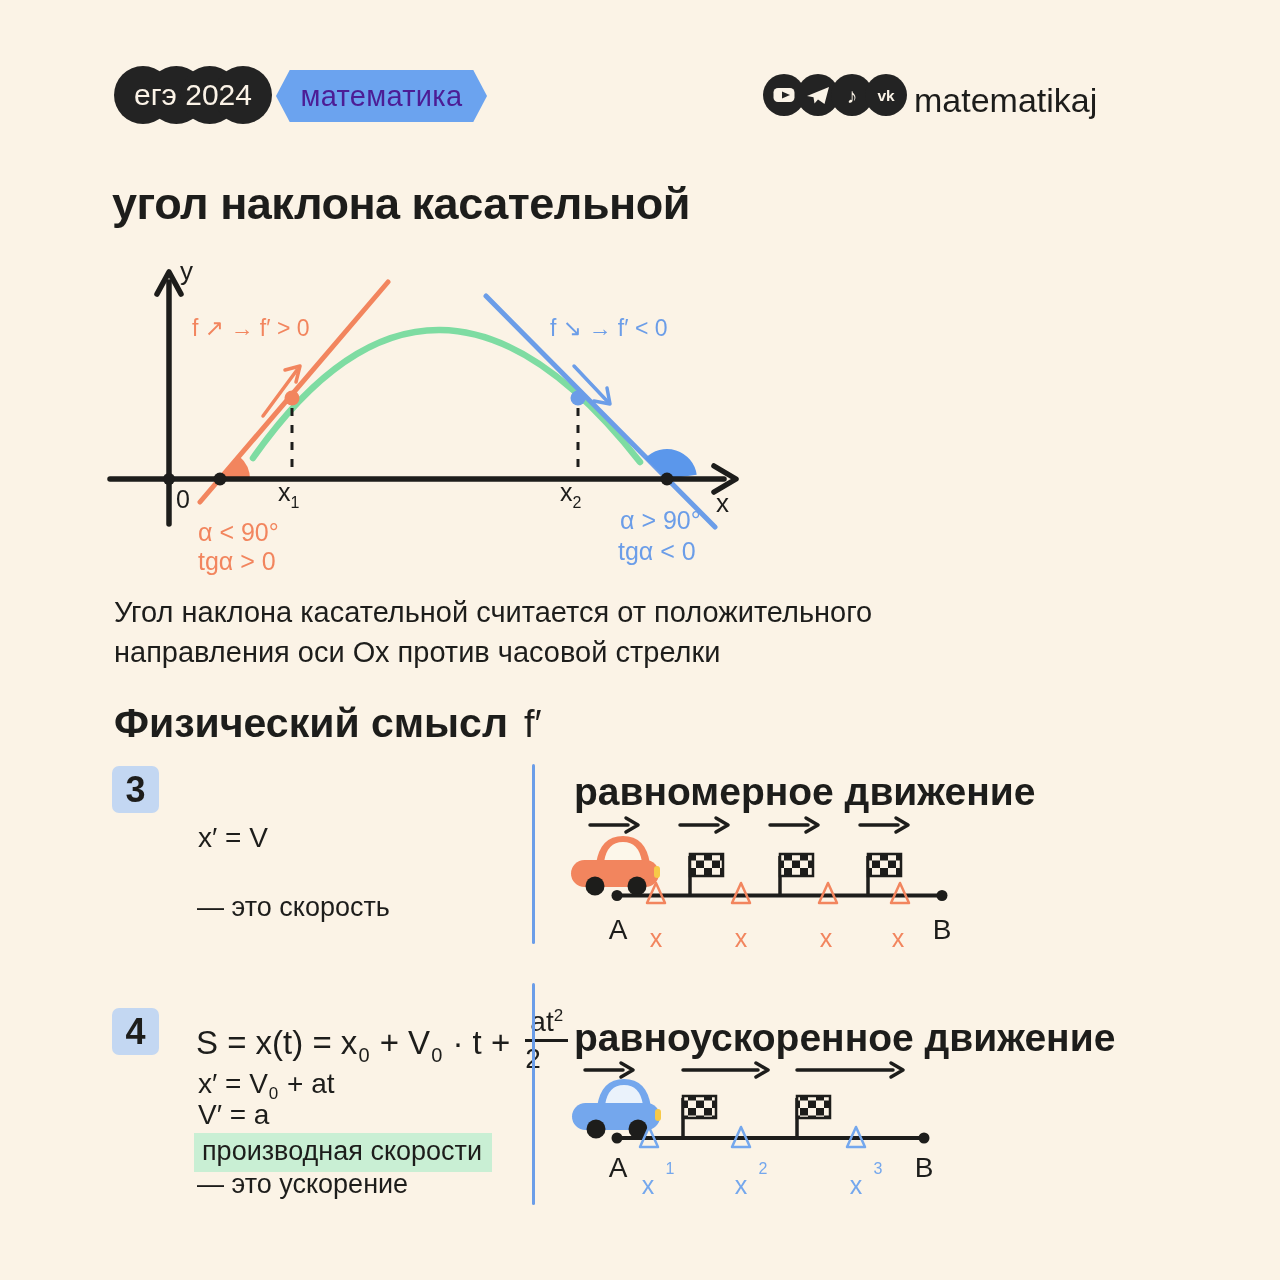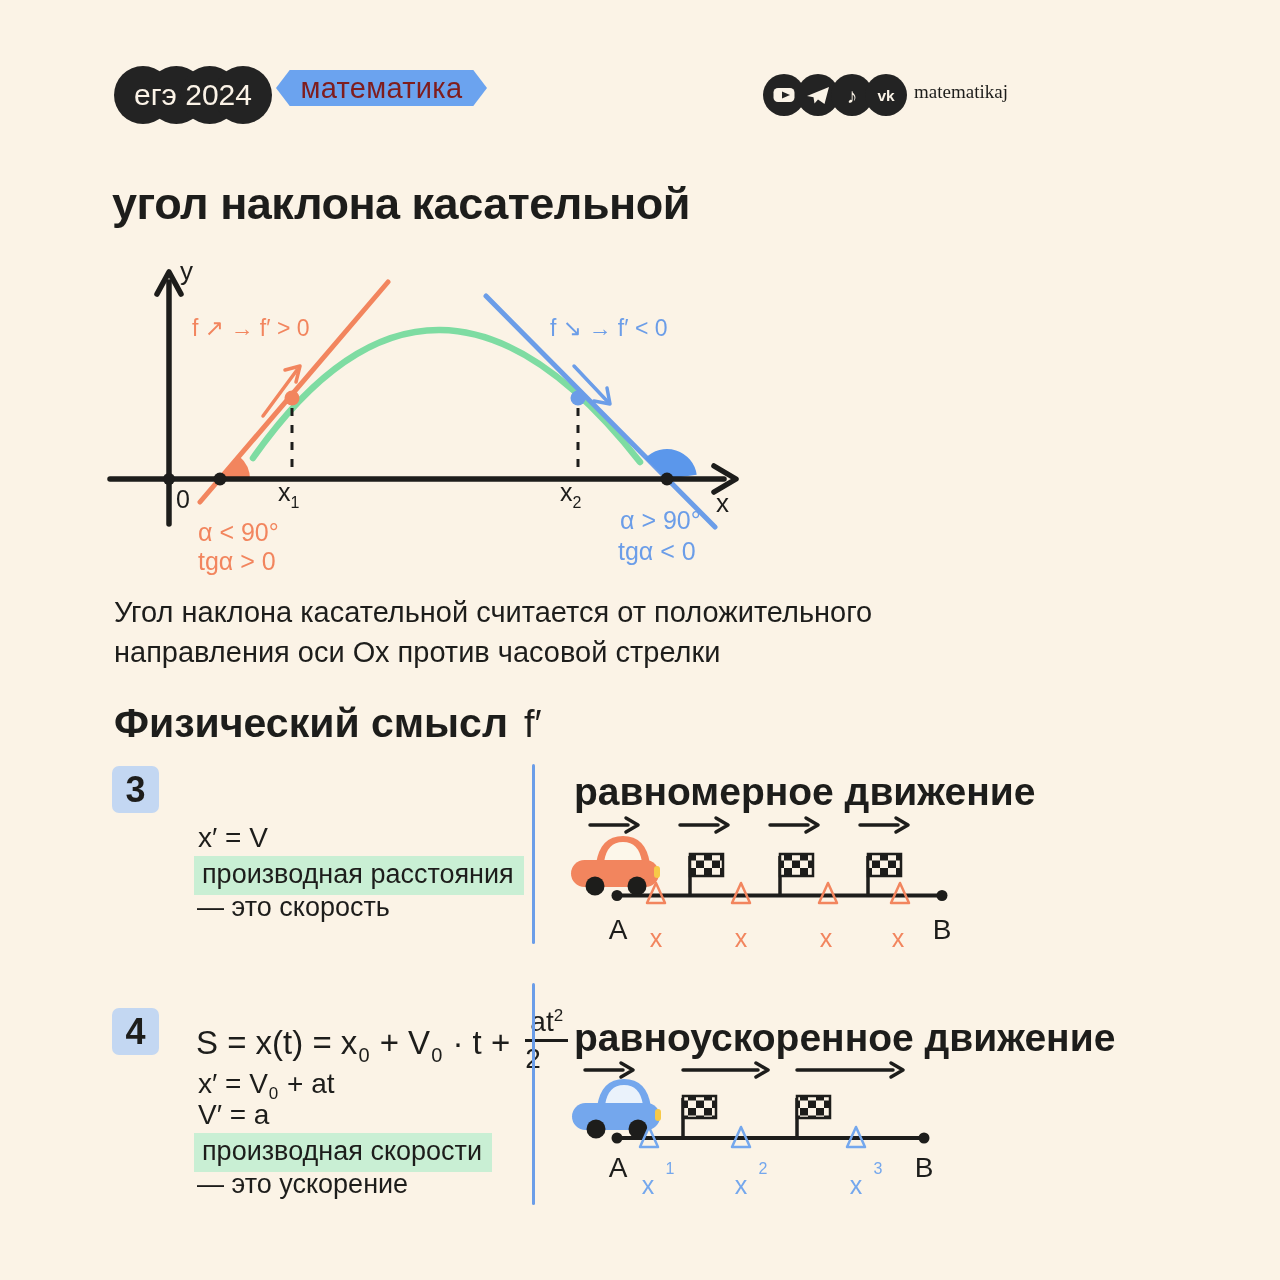--- a/index.html
+++ b/index.html
@@ -4,26 +4,26 @@
 <style>
   html,body{margin:0;padding:0;}
   .canvas{
     position:relative;width:1280px;height:1280px;overflow:hidden;
     background:#FBF3E6;color:#1D1D1B;
     font-family:"Liberation Sans","DejaVu Sans",sans-serif;
   }
   .abs{position:absolute;}
   
   .math-badge{
-    left:276px;top:70px;width:211px;height:36px;background:#6BA3EF;
+    left:276px;top:70px;width:211px;height:52px;background:#6BA3EF;
     clip-path:polygon(6.5% 0,93.5% 0,100% 50%,93.5% 100%,6.5% 100%,0 50%);
     display:flex;align-items:center;justify-content:center;
-    color:#7f1d1d;font-size:29px;font-weight:500;letter-spacing:.3px;
+    color:#4c1d95;font-size:29px;font-weight:500;letter-spacing:.3px;
   }
-  .handle{left:914px;top:81px;font-size:19px;font-weight:500;font-family:Liberation Serif, serif;}
+  .handle{left:914px;top:81px;font-size:34px;font-weight:500;}
   
   .main-title{left:112px;top:178px;font-size:45px;font-weight:600;letter-spacing:-.5px;}
   .note{left:114px;top:585px;font-size:29px;line-height:40px;font-weight:500;margin-top:7px;}
   .h2{left:114px;top:700px;font-size:41px;font-weight:600;}
   .h2 .sym{font-size:38px;font-weight:500;margin-left:16px;}
   
   .num-badge{
     width:47px;height:47px;background:#C3D7F2;border-radius:7px;
     display:flex;align-items:center;justify-content:center;
     font-size:36px;font-weight:600;
@@ -142,23 +142,20 @@
     <span>Физический смысл</span><span class="sym">f′</span>
   </div>
 
   <div class="abs num-badge" style="left:112px;top:766px">
     <span>3</span>
   </div>
 
 
   <div class="abs deriv" style="left:198px;top:822px">x′ = V</div>
 
-  <div class="abs" style="left:194px;top:856px">
-    <span class="hl">производная расстояния</span>
-  </div>
   <div class="abs cap" style="left:197px;top:892px">— это скорость</div>
 
   <div class="abs divider" style="left:532px;top:764px;height:180px"></div>
 
   <div class="abs rtitle" style="left:574px;top:770px">равномерное движение</div>
 
   <svg class="abs" style="left:560px;top:808px" width="420" height="150" viewBox="0 0 420 150">
     <defs>
       <pattern id="chk3" width="16" height="15" patternUnits="userSpaceOnUse">
         <rect width="16" height="15" fill="#FBF3E6"></rect>

